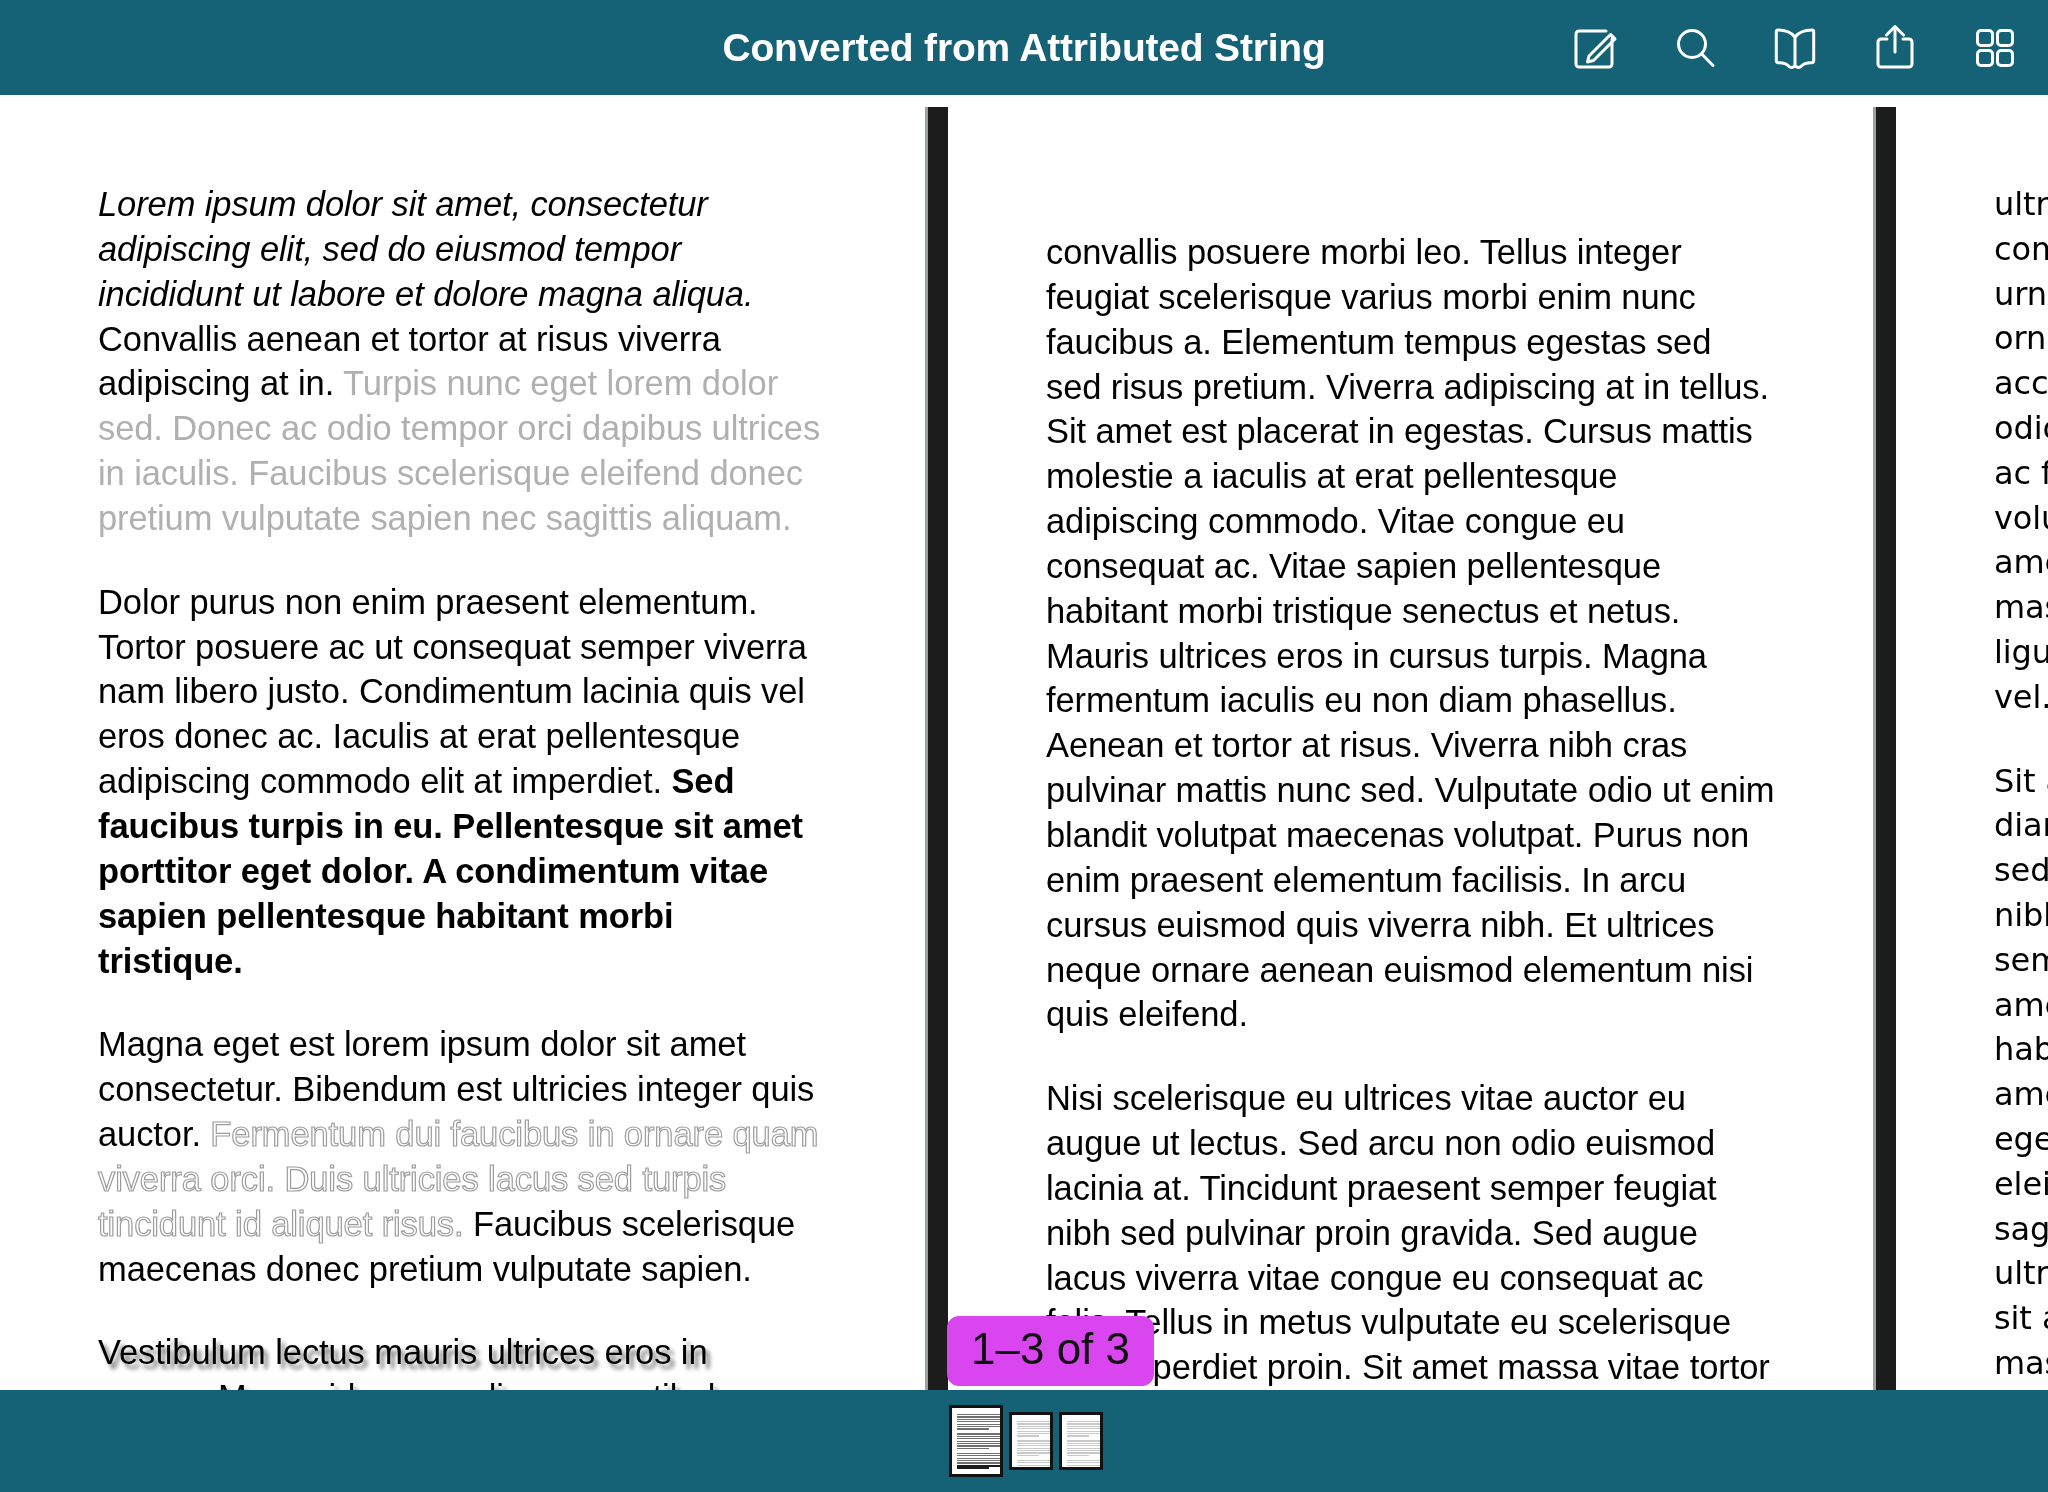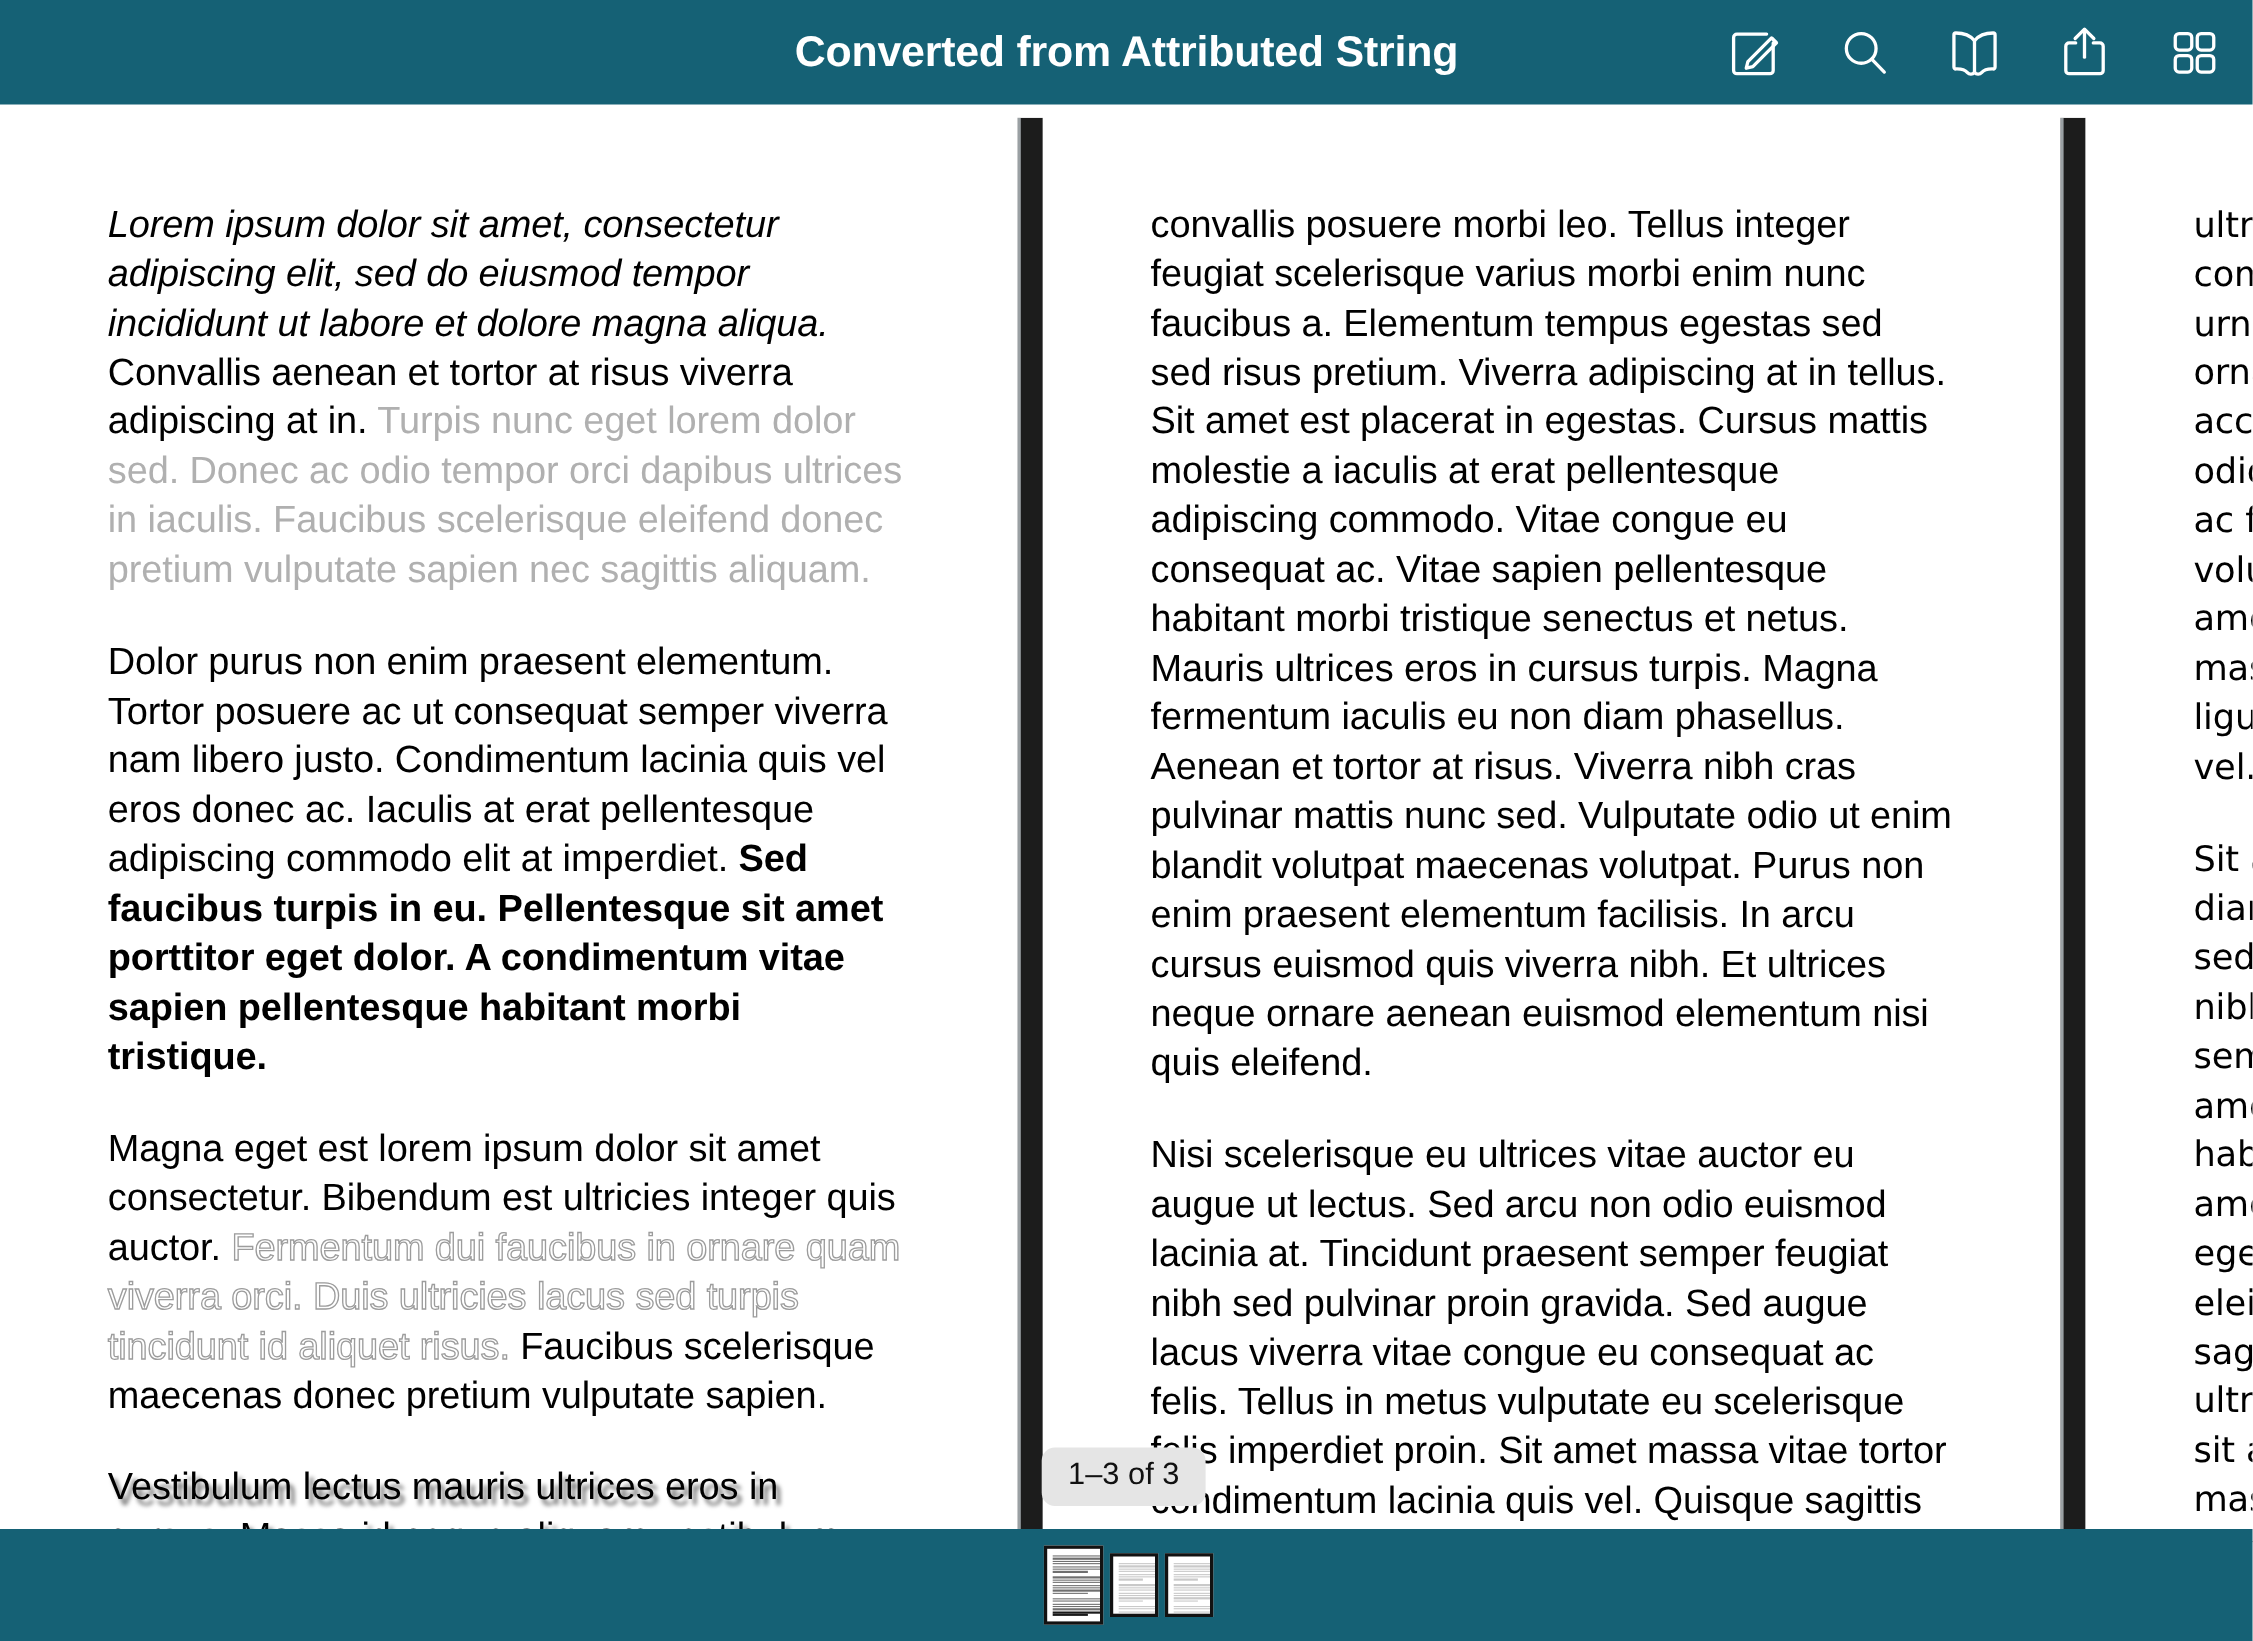--- a/index.html
+++ b/index.html
@@ -151,24 +151,24 @@
     font-family: "DejaVu Sans", sans-serif;
     font-size: 32px;
     line-height: 1.40;
   }
 
   
   .page-badge {
     position: absolute;
     left: 947px;
     top: 1316px;
-    background: #e5e5e5;
+    background: #d946ef;
     border-radius: 12px;
     padding: 9px 24px 13px 24px;
-    font-size: 28px;
+    font-size: 44px;
     color: #111111;
     line-height: 1.1;
     z-index: 20;
     white-space: nowrap;
   }
 
   
   .scrubber {
     position: absolute;
     left: 0; bottom: 0;
@@ -275,21 +275,21 @@
     <div class="pages-strip" id="pages-strip">
         <div class="page" style="width: 925px;">
           <div class="page-inner">
             <p class="para"><span class="t-italic">Lorem ipsum dolor sit amet, consectetur adipiscing elit, sed do eiusmod tempor incididunt ut labore et dolore magna aliqua.</span><span> Convallis aenean et tortor at risus viverra adipiscing at in. </span><span class="t-gray">Turpis nunc eget lorem dolor sed. Donec ac odio tempor orci dapibus ultrices in iaculis. Faucibus scelerisque eleifend donec pretium vulputate sapien nec sagittis aliquam.</span></p>
             <p class="para"><span>Dolor purus non enim praesent elementum. Tortor posuere ac ut consequat semper viverra nam libero justo. Condimentum lacinia quis vel eros donec ac. Iaculis at erat pellentesque adipiscing commodo elit at imperdiet. </span><span class="t-bold">Sed faucibus turpis in eu. Pellentesque sit amet porttitor eget dolor. A condimentum vitae sapien pellentesque habitant morbi tristique.</span></p>
             <p class="para"><span>Magna eget est lorem ipsum dolor sit amet consectetur. Bibendum est ultricies integer quis auctor. </span><span class="t-outline">Fermentum dui faucibus in ornare quam viverra orci. Duis ultricies lacus sed turpis tincidunt id aliquet risus.</span><span> Faucibus scelerisque maecenas donec pretium vulputate sapien.</span></p>
             <p class="para"><span class="t-shadow">Vestibulum lectus mauris ultrices eros in cursus. Massa id neque aliquam vestibulum morbi blandit cursus. Sagittis purus sit amet volutpat consequat mauris. Accumsan in nisl nisi scelerisque eu ultrices vitae auctor. Vitae sapien pellentesque habitant morbi tristique. Eget duis at tellus at.</span></p>
           </div>
         </div>
         <div class="page-sep"></div>
-        <div class="page" style="width: 925px;">
+        <div class="page" style="width: 925px; margin-top: 48px;">
           <div class="page-inner">
             <p class="para"><span>convallis posuere morbi leo. Tellus integer feugiat scelerisque varius morbi enim nunc faucibus a. Elementum tempus egestas sed sed risus pretium. Viverra adipiscing at in tellus. Sit amet est placerat in egestas. Cursus mattis molestie a iaculis at erat pellentesque adipiscing commodo. Vitae congue eu consequat ac. Vitae sapien pellentesque habitant morbi tristique senectus et netus. Mauris ultrices eros in cursus turpis. Magna fermentum iaculis eu non diam phasellus. Aenean et tortor at risus. Viverra nibh cras pulvinar mattis nunc sed. Vulputate odio ut enim blandit volutpat maecenas volutpat. Purus non enim praesent elementum facilisis. In arcu cursus euismod quis viverra nibh. Et ultrices neque ornare aenean euismod elementum nisi quis eleifend.</span></p>
             <p class="para"><span>Nisi scelerisque eu ultrices vitae auctor eu augue ut lectus. Sed arcu non odio euismod lacinia at. Tincidunt praesent semper feugiat nibh sed pulvinar proin gravida. Sed augue lacus viverra vitae congue eu consequat ac felis. Tellus in metus vulputate eu scelerisque felis imperdiet proin. Sit amet massa vitae tortor condimentum lacinia quis vel. Quisque sagittis purus sit amet. Sit amet cursus sit amet dictum sit amet. Varius duis at consectetur lorem donec massa sapien. Nibh sit amet commodo nulla facilisi. Faucibus in ornare quam viverra. At varius vel pharetra vel turpis nunc eget. Id venenatis a condimentum vitae sapien pellentesque habitant. Tempor nec feugiat nisl pretium fusce id. Amet aliquam id diam maecenas</span></p>
           </div>
         </div>
         <div class="page-sep"></div>
         <div class="page page-alt" style="width: 925px;">
           <div class="page-inner">
             <p class="para"><span>ultricies leo integer malesuada nunc vel risus commodo viverra. Enim sit amet venenatis urna cursus eget nunc. Morbi tincidunt ornare massa eget egestas purus viverra accumsan in nisl. Elementum eu facilisis sed odio morbi quis commodo odio. Eu consequat ac felis donec et odio pellentesque diam volutpat. Vitae aliquet nec ullamcorper sit amet risus nullam eget felis. Imperdiet massa tincidunt nunc pulvinar sapien et ligula. Arcu bibendum at varius vel pharetra vel.</span></p>
             <p class="para"><span>Sit amet dictum sit amet justo donec enim diam. Sapien faucibus et molestie ac feugiat sed lectus vestibulum mattis. Pellentesque id nibh tortor id aliquet lectus proin nibh. Ut eu sem integer vitae justo eget. Ipsum dolor sit amet consectetur adipiscing elit pellentesque habitant morbi. Non. Lorem ipsum dolor sit amet consectetur. Malesuada fames ac turpis egestas sed tempus urna et. Scelerisque eleifend donec pretium vulputate sapien nec sagittis. Amet aliquam id diam maecenas ultricies mi eget mauris. Elit sed vulputate mi sit amet mauris commodo quis. Pellentesque massa placerat duis ultricies lacus sed turpis tincidunt. Cursus sit amet dictum sit amet justo donec. Malesuada fames ac turpis egestas integer eget aliquet nibh. Pulvinar pellentesque habitant morbi tristique senectus et netus. Aliquam sem fringilla ut morbi tincidunt augue interdum velit. Feugiat in ante metus dictum at tempor commodo ullamcorper. Id leo in vitae turpis massa sed elementum tempus. Tincidunt ornare massa eget egestas purus viverra accumsan in. Turpis egestas maecenas pharetra convallis posuere morbi leo urna. Tincidunt dui ut ornare lectus sit amet est placerat. Tristique senectus et netus et malesuada fames ac. Habitant morbi tristique senectus et netus et malesuada fames. Nisl suscipit adipiscing bibendum est ultricies integer quis auctor.</span></p>

